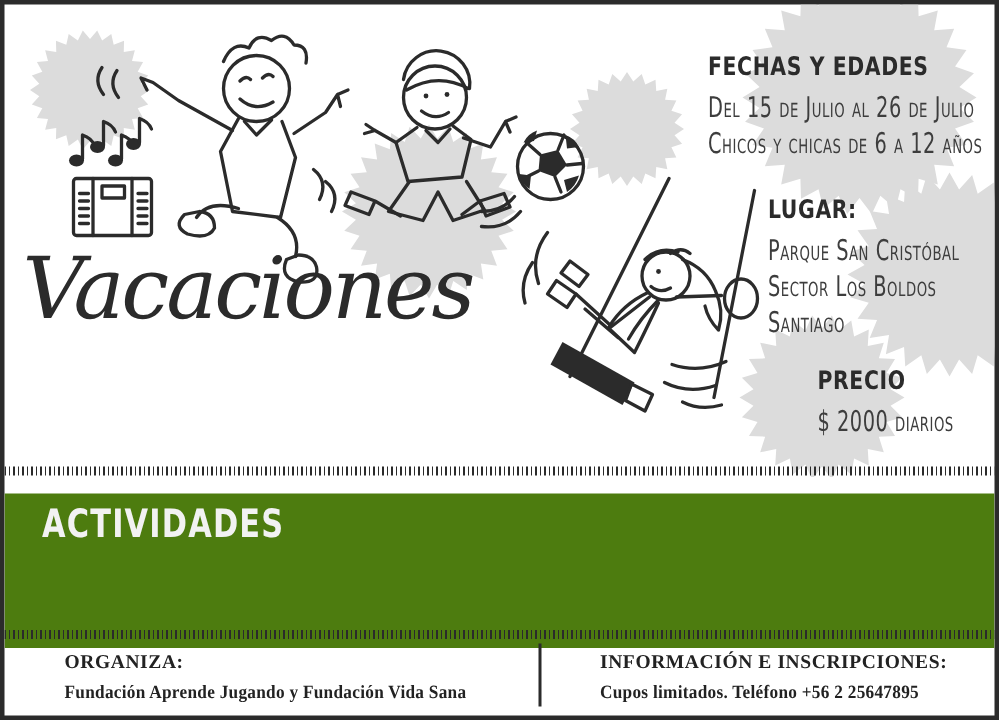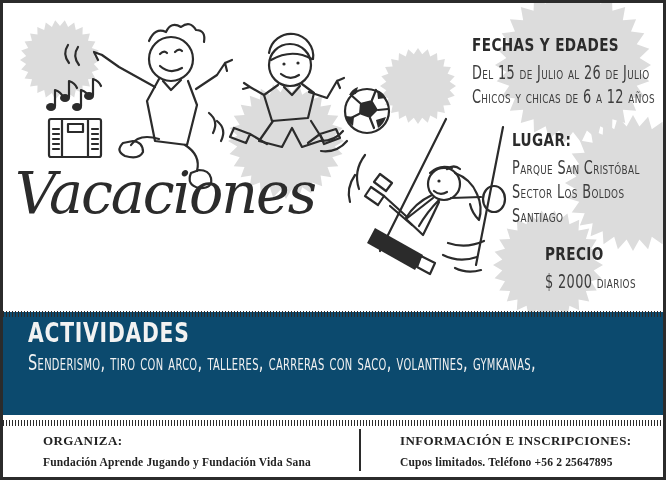--- a/index.html
+++ b/index.html
@@ -31,22 +31,22 @@
   .lugar{left:509px;top:127px;}
   .precio{left:542px;top:241px;}
   .fechas .sec-h,.lugar .sec-h,.precio .sec-h{display:block;margin-bottom:5px;}
 
   .perf{position:absolute;left:0;width:100%;height:6px;z-index:3;
     background:repeating-linear-gradient(90deg,#2b2b2b 0 1px,transparent 1px 3px);}
   .perf-top{top:308px;}
   .perf-bottom{top:417px;}
 
   .band{
-    position:absolute;left:0;top:309px;width:100%;height:103px;z-index:2;
-    background:#0c4a6e;color:#f2f2f2;padding:6px 0 0 25px;box-sizing:border-box;
+    position:absolute;left:0;top:326px;width:100%;height:103px;z-index:2;
+    background:#4d7c0f;color:#f2f2f2;padding:6px 0 0 25px;box-sizing:border-box;
   }
   .band-h{font-size:26px;font-weight:bold;letter-spacing:1px;white-space:nowrap;}
   .band-line{font-size:22px;font-variant:small-caps;line-height:29px;letter-spacing:.5px;white-space:nowrap;color:#f2f2f2;}
   .band .cond{transform:scaleX(.66);}
   .band .cond-h{transform:scaleX(.78);}
 
   .footer{position:absolute;left:16px;top:426px;width:100%;height:48px;z-index:2;font-family:Liberation Serif, serif;}
   .foot-col{position:absolute;top:4px;white-space:nowrap;}
   .foot-left{left:24px;}
   .foot-right{left:381px;}
@@ -163,21 +163,20 @@
   </div>
 
   <div class="sec precio">
     <span class="sec-h"><span class="cond-h">PRECIO</span></span>
     <div class="sec-line"><span class="cond">$ 2000 diarios</span></div>
   </div>
 
   <div class="perf perf-top"></div>
   <div class="band">
     <div class="band-h"><span class="cond-h">ACTIVIDADES</span></div>
-    <div class="band-line"><span class="cond">Senderismo, tiro con arco, talleres, carreras con saco, volantines, gymkanas,</span></div>
   </div>
   <div class="perf perf-bottom"></div>
 
   <div class="footer">
     <div class="foot-col foot-left">
       <div class="foot-h">ORGANIZA:</div>
       <span class="foot-t">Fundación Aprende Jugando y Fundación Vida Sana</span>
     </div>
     <div class="foot-col foot-right">
       <div class="foot-h">INFORMACIÓN E INSCRIPCIONES:</div>

